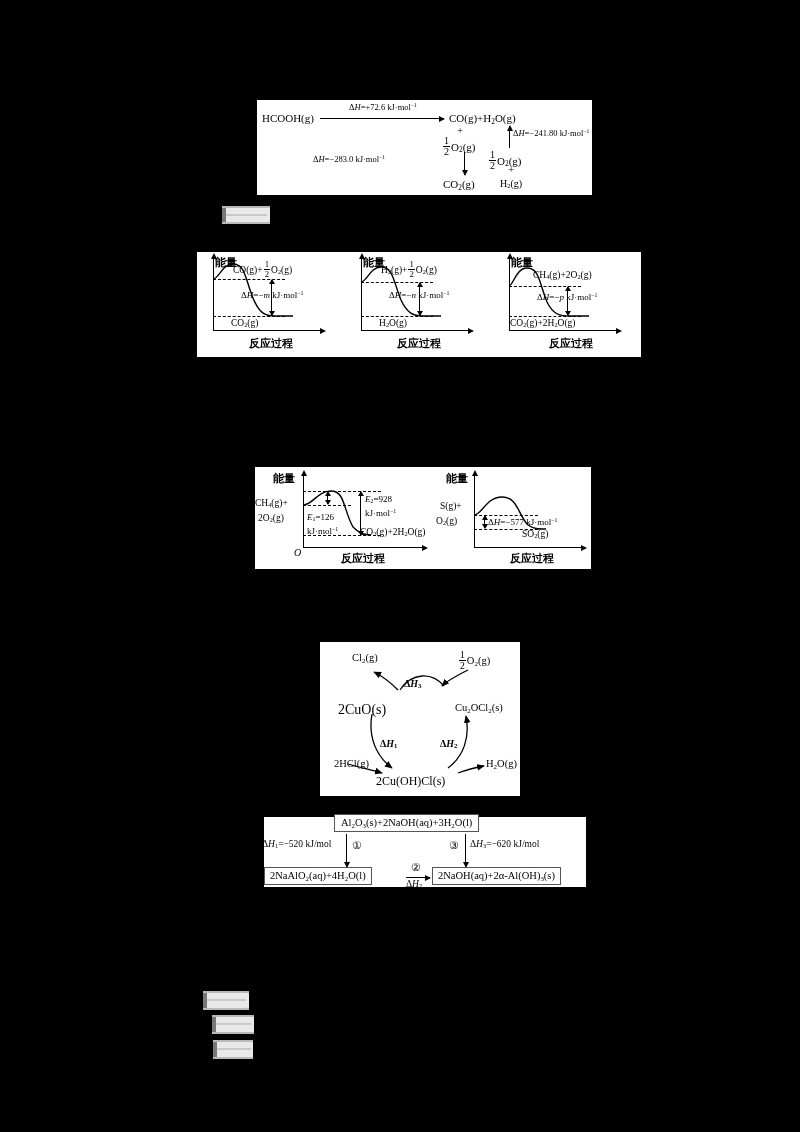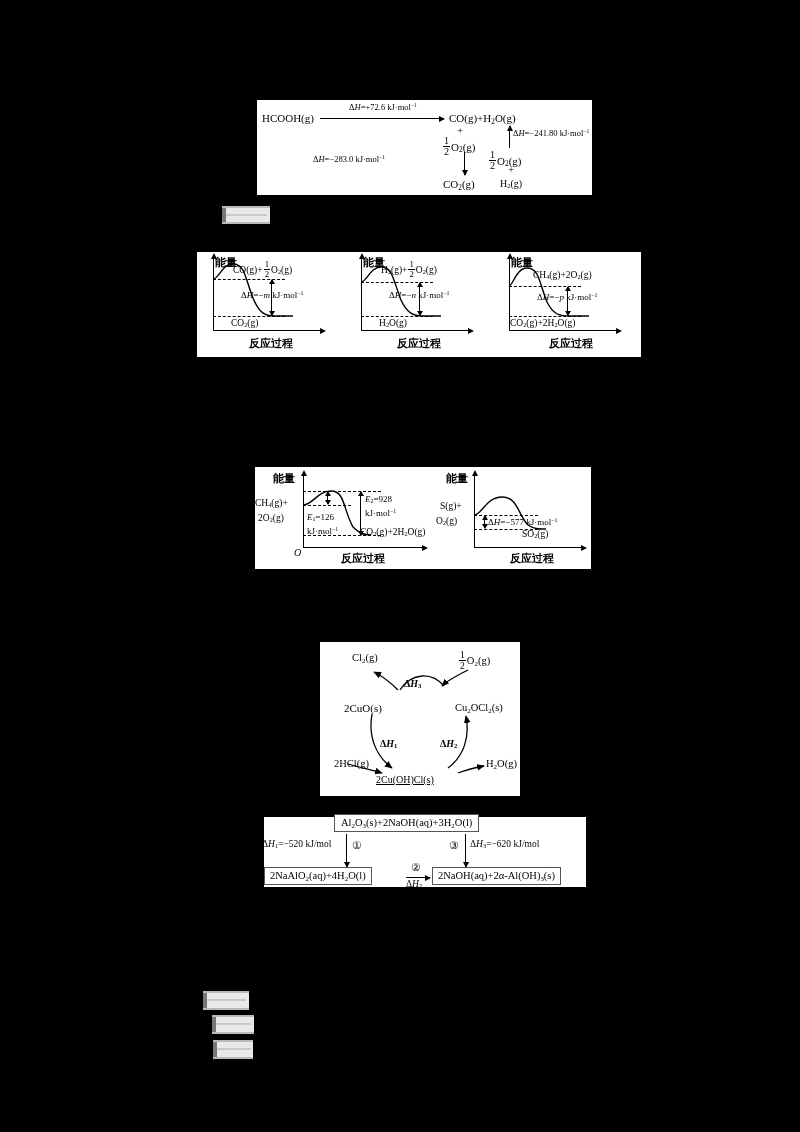--- a/index.html
+++ b/index.html
@@ -334,32 +334,32 @@
   <div class="abs chem nowrap" style="left:32px;top:10px;font-size:10.5px;">Cl<sub>2</sub>(g)</div>
 
   <div class="abs chem nowrap" style="left:138px;top:8px;font-size:10.5px;">
     <span class="frac"><span class="num">1</span><span class="den">2</span></span>O<sub>2</sub>(g)
   </div>
 
   <div class="abs chem nowrap" style="left:84px;top:36px;font-size:10px;font-weight:700;">
     Δ<i>H</i><sub>3</sub>
   </div>
 
-  <div class="abs chem nowrap" style="left:24px;top:60px;font-size:11px;">2CuO(s)</div>
+  <div class="abs chem nowrap" style="left:18px;top:60px;font-size:14px;">2CuO(s)</div>
   <div class="abs chem nowrap" style="left:135px;top:60px;font-size:10.5px;">Cu<sub>2</sub>OCl<sub>2</sub>(s)</div>
 
   <div class="abs chem nowrap" style="left:60px;top:96px;font-size:10px;font-weight:700;">
     Δ<i>H</i><sub>1</sub>
   </div>
   <div class="abs chem nowrap" style="left:120px;top:96px;font-size:10px;font-weight:700;">
     Δ<i>H</i><sub>2</sub>
   </div>
 
   <div class="abs chem nowrap" style="left:-10px;top:116px;font-size:10.5px;margin-left:24px;">2HCl(g)</div>
-  <div class="abs chem nowrap" style="left:56px;top:132px;font-size:10px;text-decoration:underline;">2Cu(OH)Cl(s)</div>
+  <div class="abs chem nowrap" style="left:56px;top:132px;font-size:12px;">2Cu(OH)Cl(s)</div>
   <div class="abs chem nowrap" style="left:166px;top:116px;font-size:10.5px;">H<sub>2</sub>O(g)</div>
 </div>
 
 <div class="fig" style="left:264px;top:817px;width:322px;height:70px;">
 
   <div class="abs ctr chem" style="left:70px;top:-3px;border:1px solid #555;padding:2px 6px;
               font-size:10.5px;white-space:nowrap;background:#fff;">
     Al<sub>2</sub>O<sub>3</sub>(s)+2NaOH(aq)+3H<sub>2</sub>O(l)
   </div>
 

